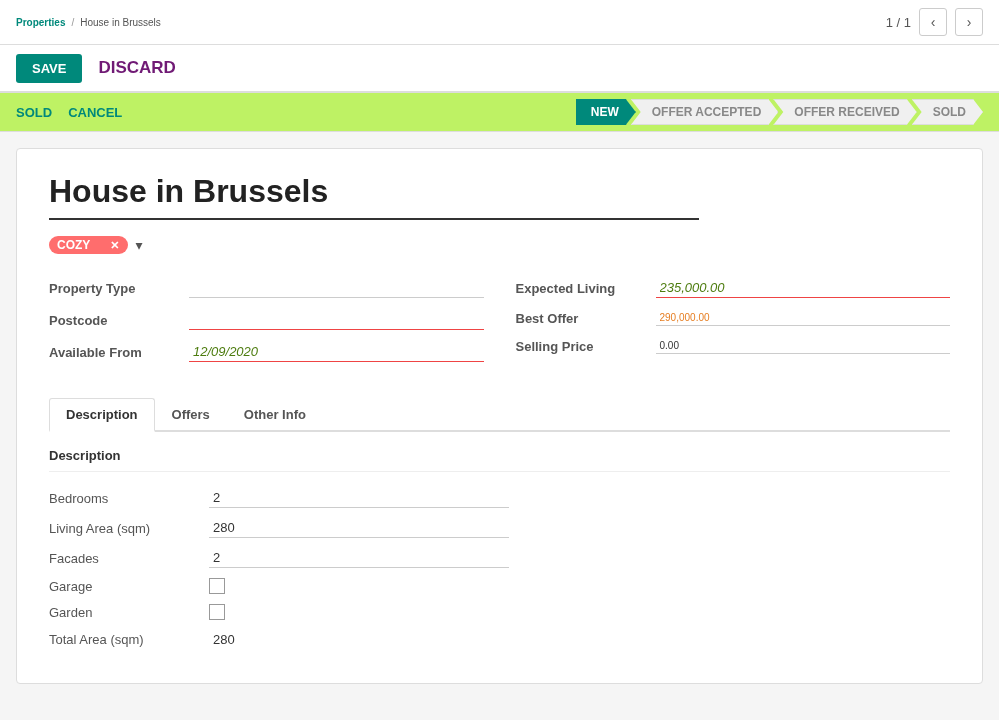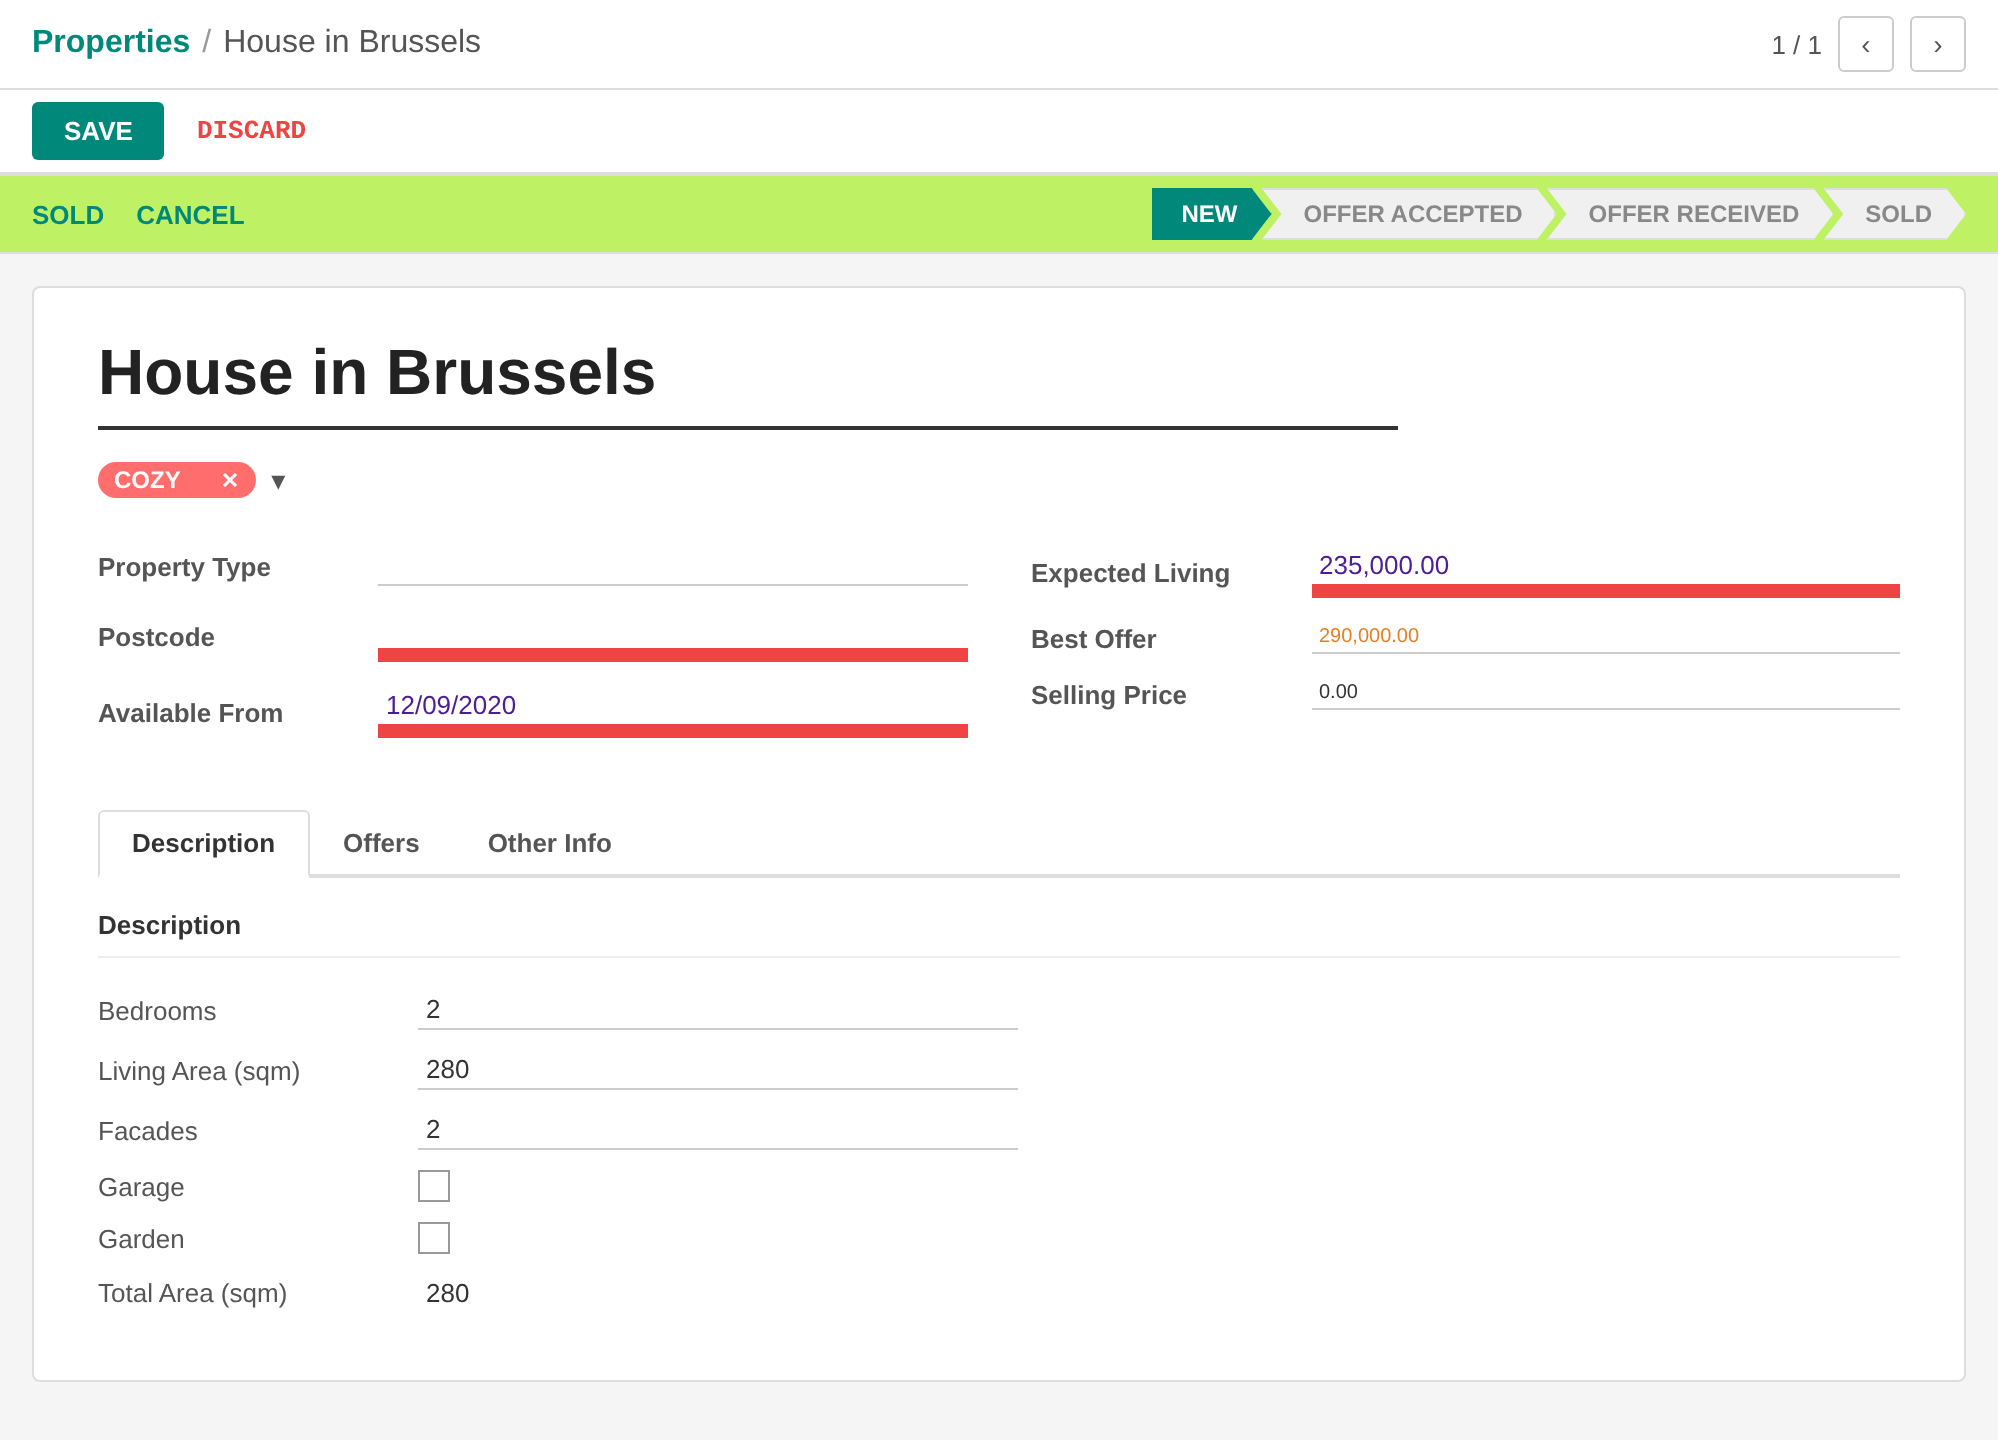--- a/index.html
+++ b/index.html
@@ -11,21 +11,21 @@
       border-bottom: 1px solid #ddd;
       padding: 8px 16px;
       display: flex;
       align-items: center;
       justify-content: space-between;
     }
     .breadcrumb {
       display: flex;
       align-items: flex-end;
       gap: 6px;
-      font-size: 16px;
+      font-size: 10px;
     }
     .breadcrumb-link {
       color: #00897B;
       font-weight: 600;
     }
     .breadcrumb-sep { color: #999; }
     .breadcrumb-current { color: #555; }
 
     .top-bar-right {
       display: flex;
@@ -61,26 +61,25 @@
       border-radius: 3px;
       padding: 7px 16px;
       font-size: 13px;
       font-weight: 600;
       cursor: pointer;
       margin-right: 8px;
     }
     .btn-discard {
       background: none;
       border: none;
-      color: #ef4444;
-      font-size: 13px;
+      color: #701a75;
+      font-size: 17px;
       font-weight: 600;
       cursor: pointer;
       padding: 7px 8px;
-      font-family: Liberation Mono, monospace;
     }
 
     
     .status-bar {
       background: #bef264;
       border-bottom: 1px solid #ddd;
       padding: 6px 16px;
       display: flex;
       align-items: center;
       justify-content: space-between;
@@ -195,26 +194,27 @@
     .form-label {
       font-size: 13px;
       color: #555;
       font-weight: 600;
       width: 140px;
       flex-shrink: 0;
     }
     .form-field {
       flex: 1;
       border: none;
-      border-bottom: 7px solid #ef4444;
+      border-bottom: 1px solid #ef4444;
       padding: 2px 4px;
       font-size: 13px;
-      color: #4c1d95;
+      color: #4d7c0f;
       background: transparent;
       outline: none;
+      font-style: italic;
     }
     .form-field-select {
       flex: 1;
       border: none;
       border-bottom: 1px solid #ccc;
       padding: 2px 4px;
       font-size: 13px;
       color: #333;
       background: transparent;
       outline: none;

